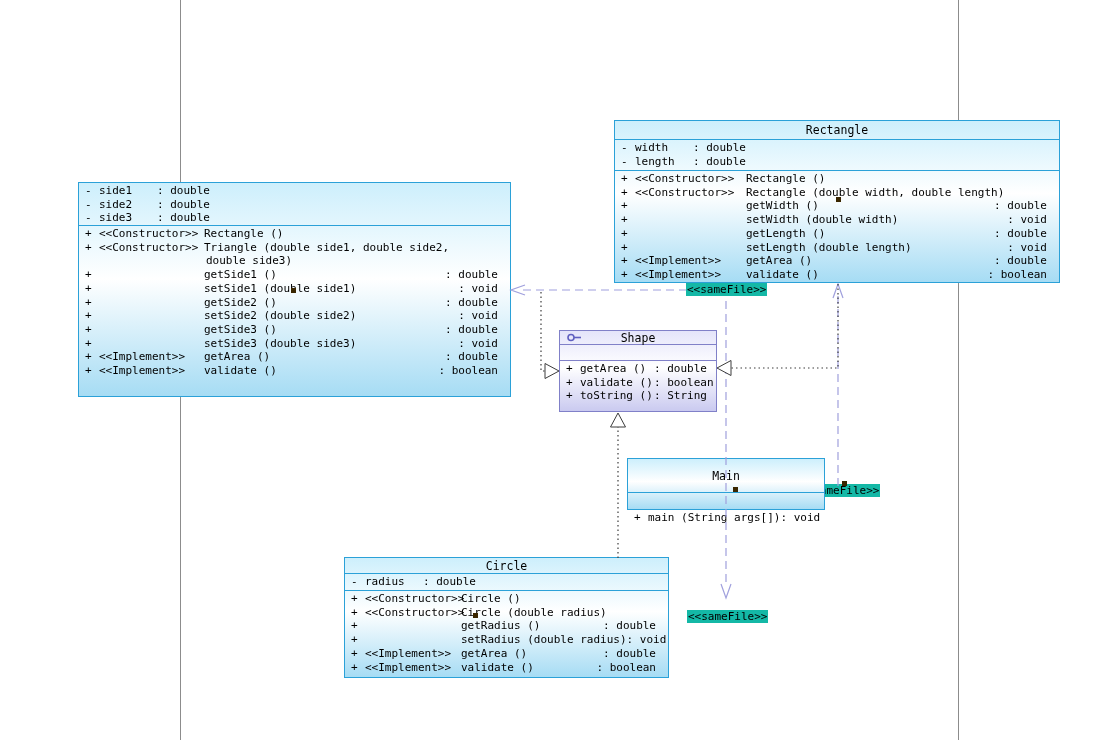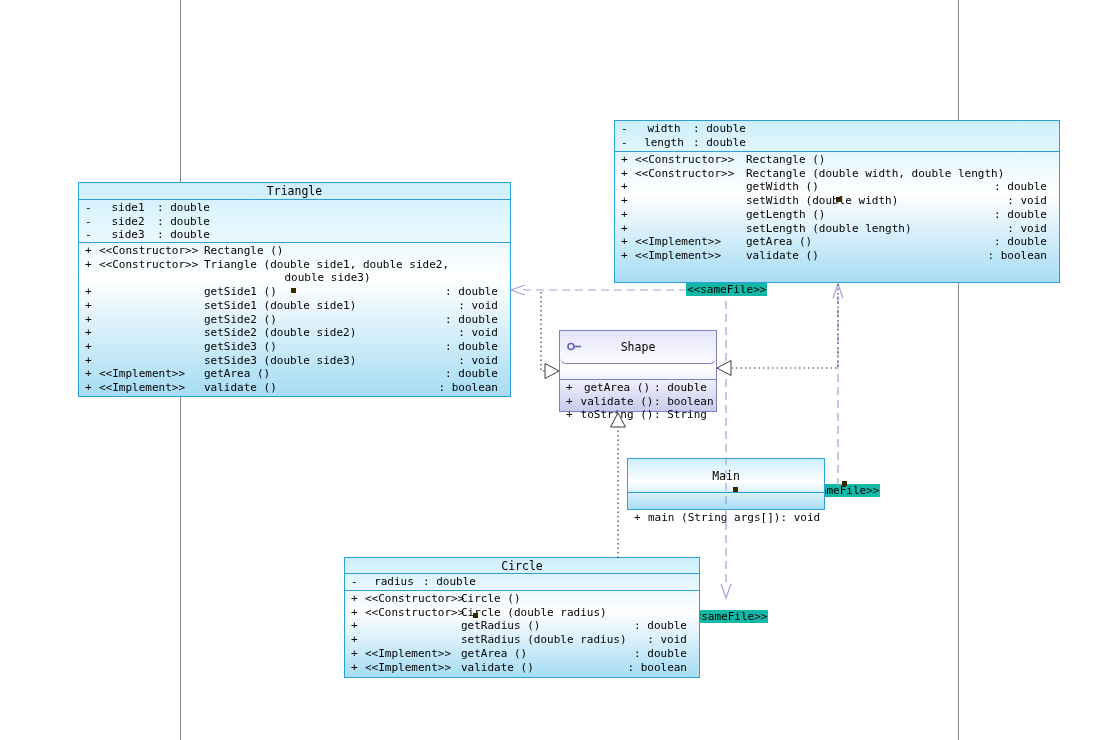--- a/index.html
+++ b/index.html
@@ -13,80 +13,80 @@
   .title{position:relative;display:flex;align-items:center;justify-content:center;
          box-sizing:border-box;font-size:11.5px;}
   .blue .title{border-bottom:1px solid #2ba1d8;}
   .iface .title{border-bottom:1px solid #8080c8;}
   .compart{box-sizing:border-box;padding-top:1px;overflow:hidden;}
   .blue .compart.mid{border-bottom:1px solid #2ba1d8;}
   .iface .compart.mid{border-bottom:1px solid #8080c8;}
   .row{display:flex;line-height:13.7px;padding:0 12px 0 6px;white-space:pre;}
   .sign{width:14px;flex:none;}
   .stereo{flex:none;}
-  .nm{flex:none;text-align:center;}
+  .nm{flex:none;}
   .nm .ln{display:block;}
   .nm .ln2{padding-left:2px;}
   .typ-r{margin-left:auto;}
   .typ-l{flex:none;}
   .iface-icon{position:absolute;left:6px;top:50%;transform:translateY(-50%);}
   .conlabel{position:absolute;background:#14b8a6;font-size:11px;line-height:13px;
             padding:0 1px;white-space:pre;color:#000;}
   .under{z-index:1;}
   .over{z-index:4;}
   #overlay{position:absolute;left:0;top:0;z-index:3;pointer-events:none;}
 </style>
 </head>
 <body>
 
 <div id="stage">
     <div class="guide" style="left: 180px; border-left-color: rgb(140, 140, 140);"></div>
     <div class="guide" style="left: 958px; border-left-color: rgb(140, 140, 140);"></div>
     <div class="conlabel under" style="left: 687px; top: 610px;">&lt;&lt;sameFile&gt;&gt;</div>
     <div class="conlabel under" style="left: 799px; top: 484px;">&lt;&lt;sameFile&gt;&gt;</div>
     <div class="cls blue" style="left: 78px; top: 182px; width: 433px; height: 215px;">
-      <div class="title" style="height: 17px;">
-        <span>Triangle</span>
-      </div>
       <div class="compart mid" style="height: 43px;">
         <div class="row"><span class="sign">-</span><span class="nm" style="width: 58px;">side1</span><span class="typ-l">: double</span></div>
         <div class="row"><span class="sign">-</span><span class="nm" style="width: 58px;">side2</span><span class="typ-l">: double</span></div>
         <div class="row"><span class="sign">-</span><span class="nm" style="width: 58px;">side3</span><span class="typ-l">: double</span></div>
       </div>
       <div class="compart" style="height: 153px;">
         <div class="row"><span class="sign">+</span><span class="stereo" style="width: 105px;">&lt;&lt;Constructor&gt;&gt;</span><span class="nm"><span class="ln">Rectangle ()</span></span><span class="typ-r"></span></div>
         <div class="row"><span class="sign">+</span><span class="stereo" style="width: 105px;">&lt;&lt;Constructor&gt;&gt;</span><span class="nm"><span class="ln">Triangle (double side1, double side2,</span><span class="ln ln2">double side3)</span></span><span class="typ-r"></span></div>
         <div class="row"><span class="sign">+</span><span class="stereo" style="width: 105px;"></span><span class="nm"><span class="ln">getSide1 ()</span></span><span class="typ-r">: double</span></div>
         <div class="row"><span class="sign">+</span><span class="stereo" style="width: 105px;"></span><span class="nm"><span class="ln">setSide1 (double side1)</span></span><span class="typ-r">: void</span></div>
         <div class="row"><span class="sign">+</span><span class="stereo" style="width: 105px;"></span><span class="nm"><span class="ln">getSide2 ()</span></span><span class="typ-r">: double</span></div>
         <div class="row"><span class="sign">+</span><span class="stereo" style="width: 105px;"></span><span class="nm"><span class="ln">setSide2 (double side2)</span></span><span class="typ-r">: void</span></div>
         <div class="row"><span class="sign">+</span><span class="stereo" style="width: 105px;"></span><span class="nm"><span class="ln">getSide3 ()</span></span><span class="typ-r">: double</span></div>
         <div class="row"><span class="sign">+</span><span class="stereo" style="width: 105px;"></span><span class="nm"><span class="ln">setSide3 (double side3)</span></span><span class="typ-r">: void</span></div>
         <div class="row"><span class="sign">+</span><span class="stereo" style="width: 105px;">&lt;&lt;Implement&gt;&gt;</span><span class="nm"><span class="ln">getArea ()</span></span><span class="typ-r">: double</span></div>
         <div class="row"><span class="sign">+</span><span class="stereo" style="width: 105px;">&lt;&lt;Implement&gt;&gt;</span><span class="nm"><span class="ln">validate ()</span></span><span class="typ-r">: boolean</span></div>
       </div>
     </div>
     <div class="cls blue" style="left: 614px; top: 120px; width: 446px; height: 163px;">
+      <div class="title" style="height: 19px;">
+        <span>Rectangle</span>
+      </div>
       <div class="compart mid" style="height: 31px;">
         <div class="row"><span class="sign">-</span><span class="nm" style="width: 58px;">width</span><span class="typ-l">: double</span></div>
         <div class="row"><span class="sign">-</span><span class="nm" style="width: 58px;">length</span><span class="typ-l">: double</span></div>
       </div>
       <div class="compart" style="height: 111px;">
         <div class="row"><span class="sign">+</span><span class="stereo" style="width: 111px;">&lt;&lt;Constructor&gt;&gt;</span><span class="nm"><span class="ln">Rectangle ()</span></span><span class="typ-r"></span></div>
         <div class="row"><span class="sign">+</span><span class="stereo" style="width: 111px;">&lt;&lt;Constructor&gt;&gt;</span><span class="nm"><span class="ln">Rectangle (double width, double length)</span></span><span class="typ-r"></span></div>
         <div class="row"><span class="sign">+</span><span class="stereo" style="width: 111px;"></span><span class="nm"><span class="ln">getWidth ()</span></span><span class="typ-r">: double</span></div>
         <div class="row"><span class="sign">+</span><span class="stereo" style="width: 111px;"></span><span class="nm"><span class="ln">setWidth (double width)</span></span><span class="typ-r">: void</span></div>
         <div class="row"><span class="sign">+</span><span class="stereo" style="width: 111px;"></span><span class="nm"><span class="ln">getLength ()</span></span><span class="typ-r">: double</span></div>
         <div class="row"><span class="sign">+</span><span class="stereo" style="width: 111px;"></span><span class="nm"><span class="ln">setLength (double length)</span></span><span class="typ-r">: void</span></div>
         <div class="row"><span class="sign">+</span><span class="stereo" style="width: 111px;">&lt;&lt;Implement&gt;&gt;</span><span class="nm"><span class="ln">getArea ()</span></span><span class="typ-r">: double</span></div>
         <div class="row"><span class="sign">+</span><span class="stereo" style="width: 111px;">&lt;&lt;Implement&gt;&gt;</span><span class="nm"><span class="ln">validate ()</span></span><span class="typ-r">: boolean</span></div>
       </div>
     </div>
     <div class="cls iface" style="left: 559px; top: 330px; width: 158px; height: 82px;">
-      <div class="title" style="height: 33px; border-radius: 6px;">
+      <div class="title" style="height: 14px;">
         <span class="iface-icon"><svg width="17" height="9" viewBox="0 0 17 9">
             <circle cx="5" cy="4.5" r="3" fill="none" stroke="#6060c0" stroke-width="1.6"></circle>
             <line x1="8" y1="4.5" x2="15" y2="4.5" stroke="#6060c0" stroke-width="1.6"></line>
           </svg></span>
         <span>Shape</span>
       </div>
       <div class="compart mid" style="height: 16px;"></div>
       <div class="compart" style="height: 47px;">
         <div class="row"><span class="sign">+</span><span class="nm" style="width: 74px;"><span class="ln">getArea ()</span></span><span class="typ-l">: double</span></div>
         <div class="row"><span class="sign">+</span><span class="nm" style="width: 74px;"><span class="ln">validate ()</span></span><span class="typ-l">: boolean</span></div>
@@ -95,21 +95,21 @@
     </div>
     <div class="cls blue" style="left: 627px; top: 458px; width: 198px; height: 52px;">
       <div class="title" style="height: 34px;">
         <span>Main</span>
       </div>
       <div class="compart mid" style="height: 17px;"></div>
       <div class="compart" style="height: 16px;">
         <div class="row"><span class="sign">+</span><span class="nm"><span class="ln">main (String args[])</span></span><span class="typ-r">: void</span></div>
       </div>
     </div>
-    <div class="cls blue" style="left: 344px; top: 557px; width: 356px; height: 121px;">
+    <div class="cls blue" style="left: 344px; top: 557px; width: 325px; height: 121px;">
       <div class="title" style="height: 16px;">
         <span>Circle</span>
       </div>
       <div class="compart mid" style="height: 17px;">
         <div class="row"><span class="sign">-</span><span class="nm" style="width: 58px;">radius</span><span class="typ-l">: double</span></div>
       </div>
       <div class="compart" style="height: 86px;">
         <div class="row"><span class="sign">+</span><span class="stereo" style="width: 96px;">&lt;&lt;Constructor&gt;&gt;</span><span class="nm"><span class="ln">Circle ()</span></span><span class="typ-r"></span></div>
         <div class="row"><span class="sign">+</span><span class="stereo" style="width: 96px;">&lt;&lt;Constructor&gt;&gt;</span><span class="nm"><span class="ln">Circle (double radius)</span></span><span class="typ-r"></span></div>
         <div class="row"><span class="sign">+</span><span class="stereo" style="width: 96px;"></span><span class="nm"><span class="ln">getRadius ()</span></span><span class="typ-r">: double</span></div>

